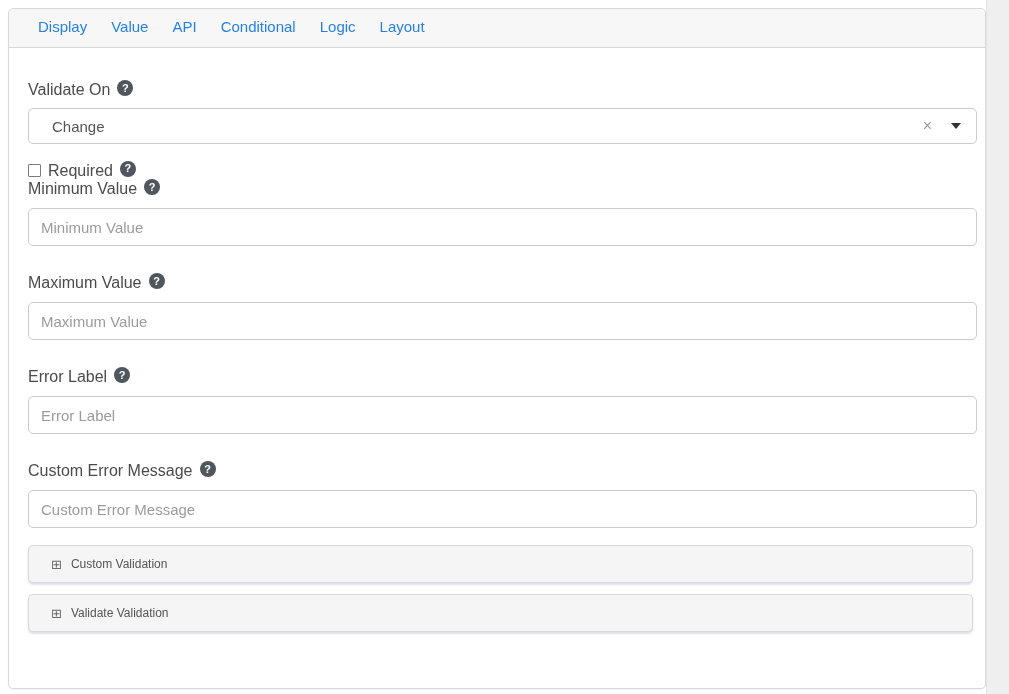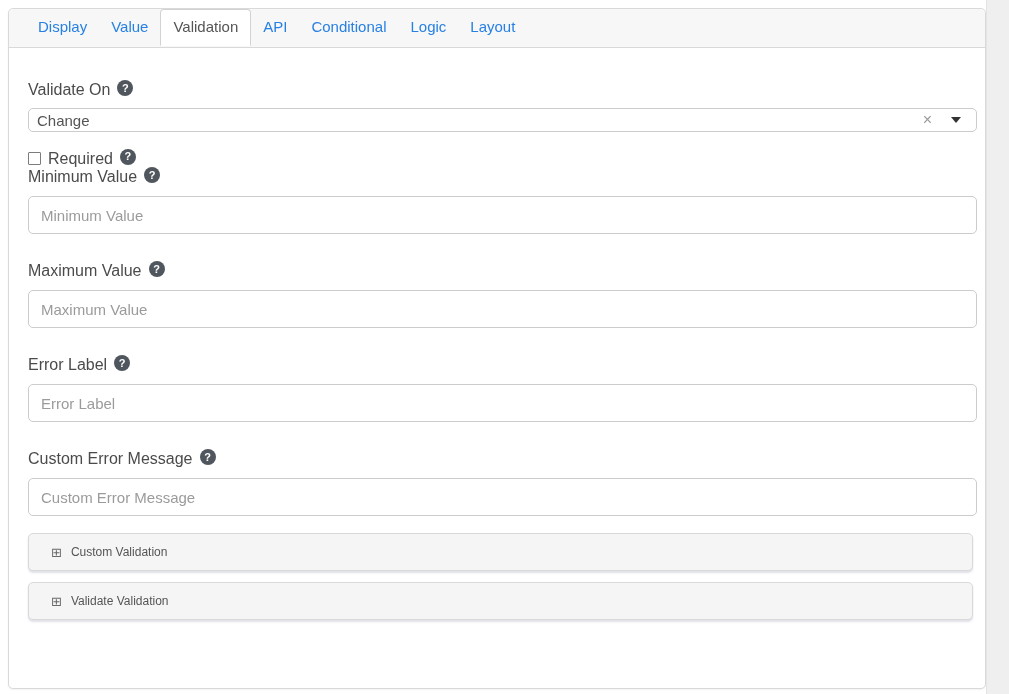--- a/index.html
+++ b/index.html
@@ -65,26 +65,26 @@
     background: #50565d;
     color: #ffffff;
     font-size: 11px; font-weight: bold;
     cursor: pointer;
     flex: 0 0 auto;
   }
   .label-mb { margin-bottom: 9px; }
   .label-mb10 { margin-bottom: 10px; }
 
   .select-control {
-    height: 24px;
+    height: 36px;
     border: 1px solid #cccccc;
     border-radius: 5px;
     background: #ffffff;
     display: flex; align-items: center;
-    padding: 0 10px 0 8px;
+    padding: 0 10px 0 23px;
     font-size: 15px; color: #555555;
     cursor: pointer;
     margin-bottom: 17px;
   }
   .select-value { flex: 1 1 auto; }
   .clear-x {
     color: #999999; font-size: 16px; line-height: 1;
     margin-right: 19px; cursor: pointer;
   }
   .caret {
@@ -143,21 +143,20 @@
   .collapse-panel.first { margin-top: 17px; margin-bottom: 11px; }
 </style>
 </head>
 <body>
 
 <div class="panel">
 
   <div class="tab-bar">
     <span class="tab">Display</span>
     <span class="tab">Value</span>
-    <span class="tab active">Validation</span>
     <span class="tab">API</span>
     <span class="tab">Conditional</span>
     <span class="tab">Logic</span>
     <span class="tab">Layout</span>
   </div>
 
   <div class="panel-body">
 
     <div class="field-label label-mb">
       <span class="label-text">Validate On</span>

